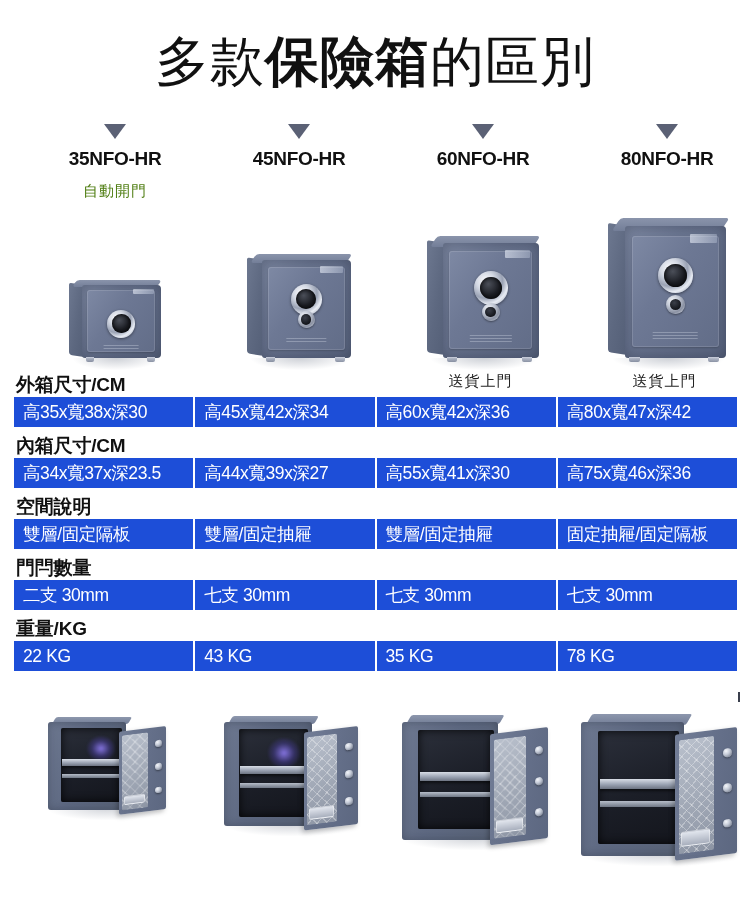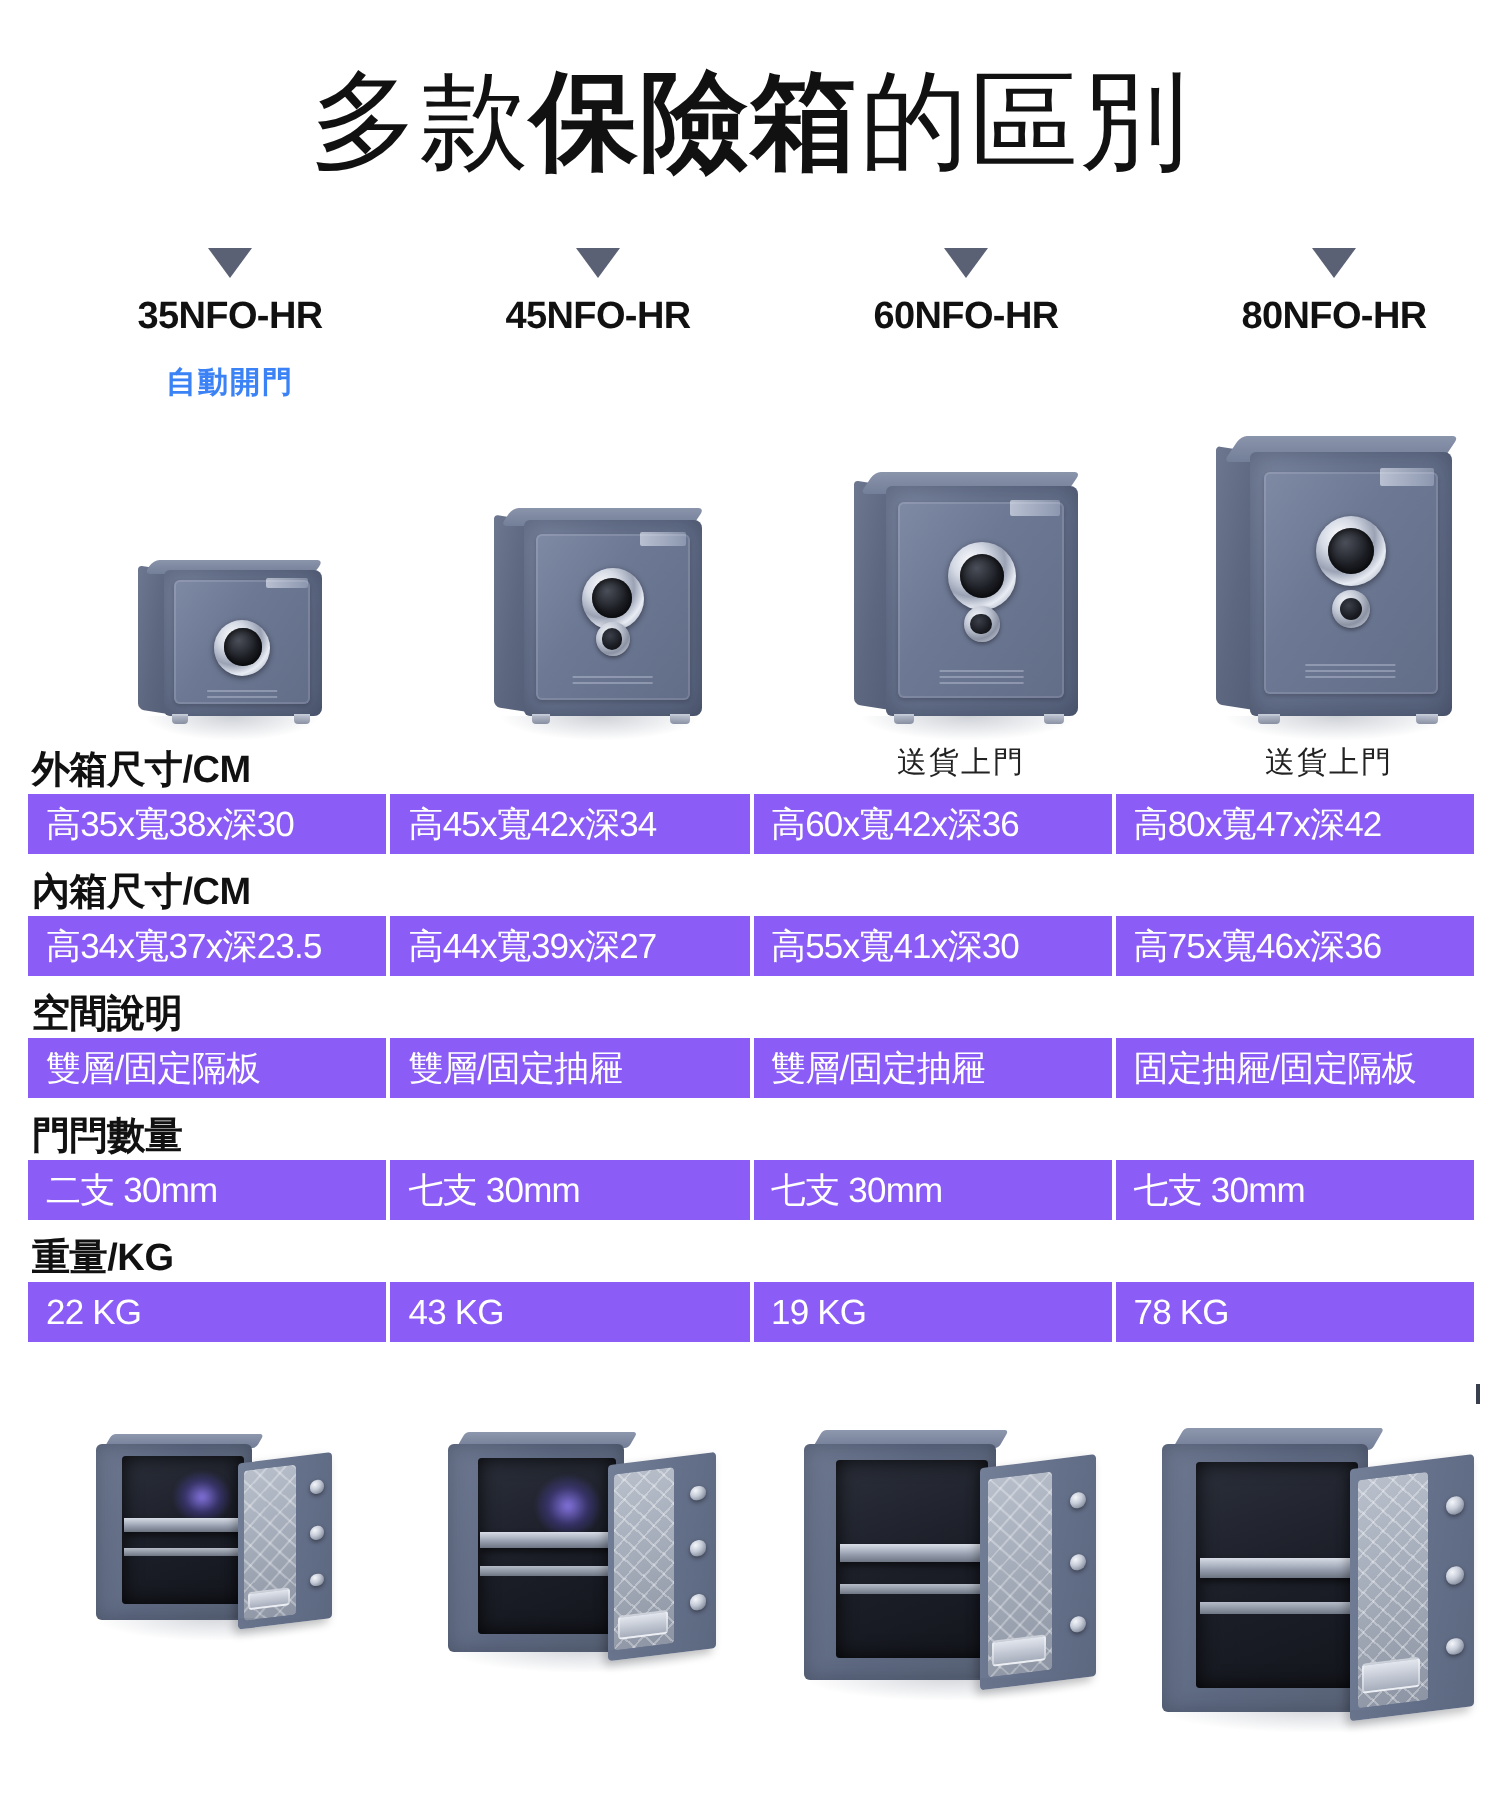--- a/index.html
+++ b/index.html
@@ -36,21 +36,21 @@
   .model-name {
     position: absolute; top: 0; width: 186px; text-align: center;
     font-size: 19px; font-weight: 700; color: #111; letter-spacing: -0.3px;
   }
 
   
   .showcase { position: absolute; top: 180px; left: 0; width: 750px; height: 190px; }
   .prod-slot { position: absolute; bottom: 0; width: 186px; height: 190px; }
   .badge-auto {
     position: absolute; top: 2px; left: 0; width: 186px; text-align: center;
-    font-size: 15px; color: #3b82f6; letter-spacing: 1px; font-weight: bold;
+    font-size: 15px; color: #4d7c0f; letter-spacing: 1px;
   }
   .safe-wrap { position: absolute; bottom: 12px; left: 0; width: 186px; }
 
   
   .safe { position: relative; margin: 0 auto; }
   .safe .side {
     position: absolute; left: 0; top: 6%; width: 16%; height: 92%;
     background: linear-gradient(100deg,#6d7890 0%,#5d6880 55%,#545f77 100%);
     transform: skewY(9deg); transform-origin: right top;
     border-radius: 2px 0 0 3px;
@@ -128,21 +128,21 @@
   .spec-label {
     position: absolute; left: 2px; top: 0;
     font-size: 19px; font-weight: 700; color: #111; letter-spacing: -0.2px;
   }
   .note-over {
     position: absolute; top: 0; width: 181px; text-align: center;
     font-size: 15px; color: #222; letter-spacing: 1px;
   }
   .spec-cells { display: flex; width: 723px; height: 30px; gap: 2px; }
   .spec-cell {
-    flex: 1 1 0; background: #8b5cf6;
+    flex: 1 1 0; background: #1d4ed8;
     color: #ffffff; font-size: 17.5px; font-weight: 400;
     display: flex; align-items: center;
     padding-left: 9px; letter-spacing: -0.4px;
     white-space: nowrap; overflow: hidden;
   }
 
   
   .bottom-row { position: absolute; top: 722px; left: 0; width: 750px; height: 178px; }
   .open-slot { position: absolute; bottom: 10px; width: 186px; height: 168px; }
   .osafe { position: relative; margin: 0 auto; }
@@ -359,21 +359,21 @@
           <div class="spec-cell">七支 30mm</div>
         </div>
       </div>
       <div class="spec-row">
         <div class="spec-head">
           <div class="spec-label">重量/KG</div>
         </div>
         <div class="spec-cells">
           <div class="spec-cell">22 KG</div>
           <div class="spec-cell">43 KG</div>
-          <div class="spec-cell">19 KG</div>
+          <div class="spec-cell">35 KG</div>
           <div class="spec-cell">78 KG</div>
         </div>
       </div>
     </div>
 
   <div class="tick-mark"></div>
 
   <div class="bottom-row" id="bottomRow">
       <div class="open-slot" style="left: 14px;">
         <div class="osafe" style="width: 118px; height: 88px;">

